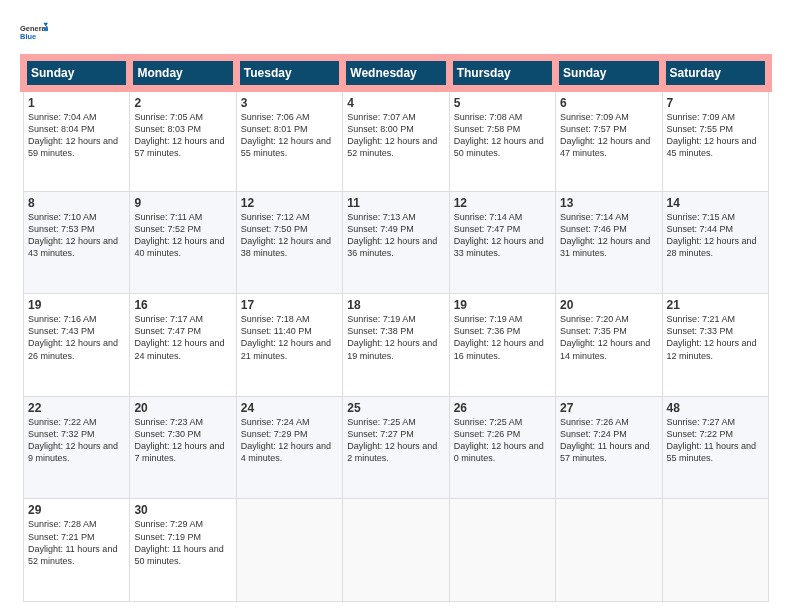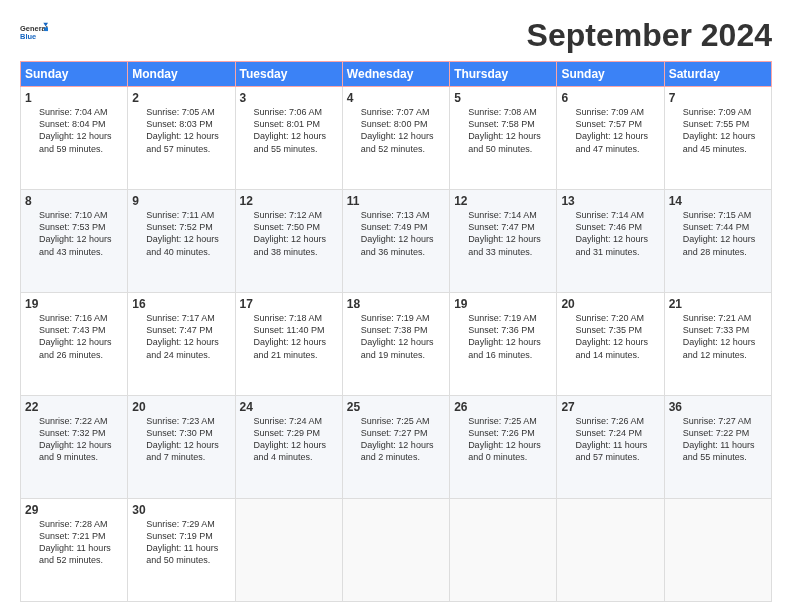--- a/index.html
+++ b/index.html
@@ -47,27 +47,27 @@
       text-align: right;
     }
     .calendar {
       flex: 1;
       border: 1px solid #ccc;
       border-collapse: collapse;
       width: 100%;
       table-layout: fixed;
     }
     .calendar th {
-      background-color: #3b82f6;
+      background-color: #0c4a6e;
       color: white;
       font-size: 12px;
       font-weight: bold;
       padding: 5px 4px;
       text-align: left;
-      border: 1px solid #fca5a5;
+      border: 7px solid #fca5a5;
     }
     .calendar td {
       vertical-align: top;
       padding: 4px 4px;
       border: 1px solid #ddd;
       font-size: 9.5px;
       color: #333;
       background: #fff;
       height: 82px;
     }
@@ -77,41 +77,39 @@
     .day-num {
       font-size: 12px;
       font-weight: bold;
       display: block;
       margin-bottom: 1px;
     }
     .day-info {
       font-size: 9px;
       line-height: 1.35;
       color: #333;
-      margin-left: 14px;
     }
     .empty-cell {
       background: #f9f9f9 !important;
     }
   </style>
 </head>
 <body>
 
 <div class="page">
   <div class="header">
     <div class="logo">
       <svg class="logo-icon" viewBox="0 0 60 40">
           <text x="0" y="18" font-size="16" font-weight="bold" fill="#333" font-family="Arial">General</text>
           <text x="0" y="36" font-size="16" font-weight="bold" fill="#1565c0" font-family="Arial">Blue</text>
           <polygon points="50,0 60,0 55,8" fill="#1565c0"></polygon>
           <rect x="52" y="10" width="8" height="8" fill="#1a78d6"></rect>
         </svg>
     </div>
     <div class="title-block">
-      <div class="main-title">September 2024</div>
     </div>
   </div>
 
   <table class="calendar">
     <thead>
       <tr>
         <th>Sunday</th>
         <th>Monday</th>
         <th>Tuesday</th>
         <th>Wednesday</th>
@@ -311,21 +309,21 @@
 and 0 minutes.</div>
           </td>
           <td>
             <span class="day-num">27</span>
             <div class="day-info">Sunrise: 7:26 AM
 Sunset: 7:24 PM
 Daylight: 11 hours
 and 57 minutes.</div>
           </td>
           <td>
-            <span class="day-num">36</span>
+            <span class="day-num">48</span>
             <div class="day-info">Sunrise: 7:27 AM
 Sunset: 7:22 PM
 Daylight: 11 hours
 and 55 minutes.</div>
           </td>
         </tr>
         <tr>
           <td>
             <span class="day-num">29</span>
             <div class="day-info">Sunrise: 7:28 AM

